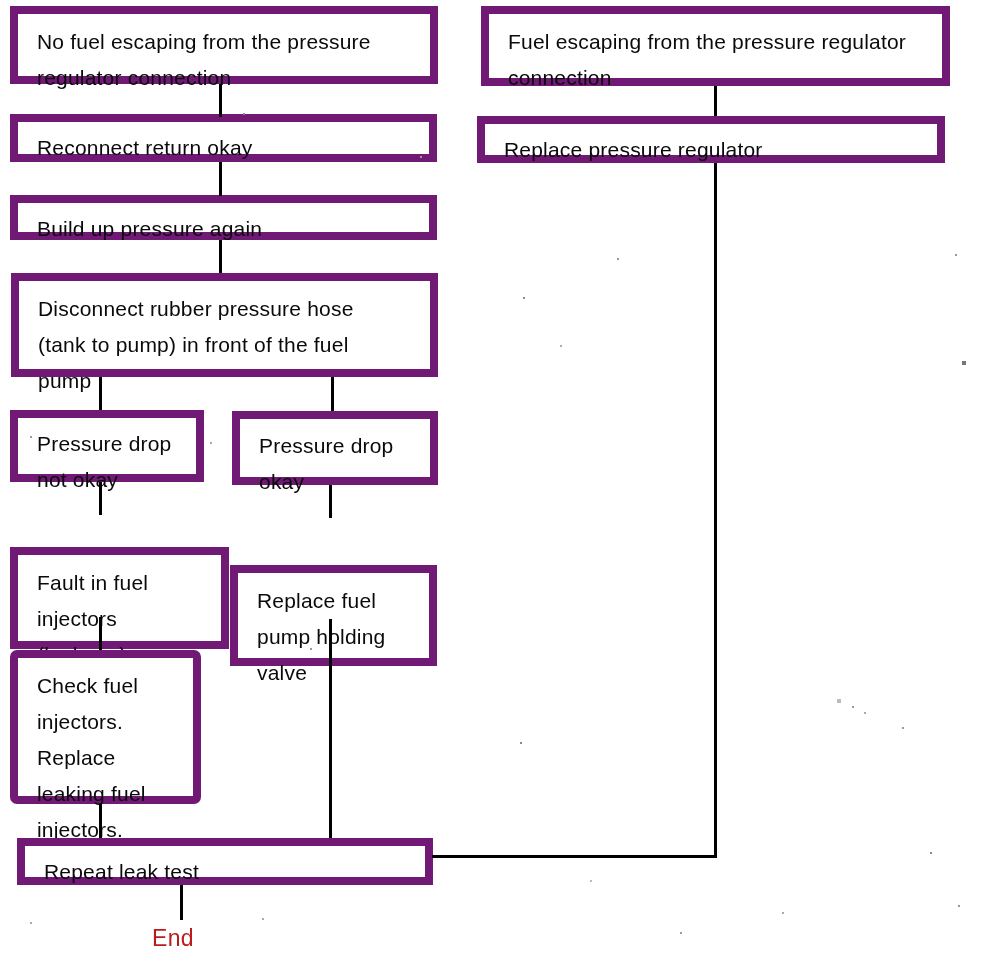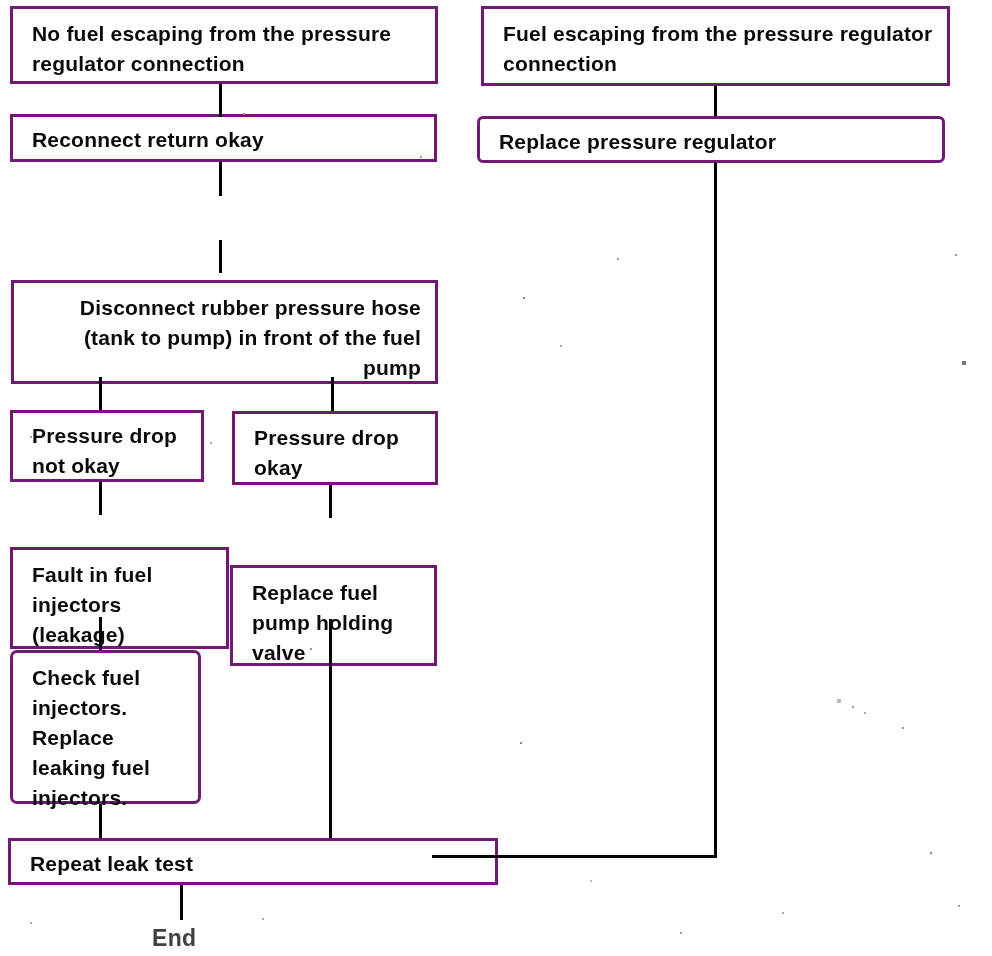--- a/index.html
+++ b/index.html
@@ -11,46 +11,46 @@
     position: relative;
     width: 992px;
     height: 956px;
     background: #ffffff;
     overflow: hidden;
     font-family: "Liberation Sans", sans-serif;
   }
   .box {
     position: absolute;
     box-sizing: border-box;
-    border: 3px solid #701a75;
+    border: 8px solid #701a75;
     background: #ffffff;
     color: #0a0a0a;
-    font-weight: 700;
+    font-weight: 400;
     font-size: 21px;
-    line-height: 30px;
+    line-height: 36px;
     letter-spacing: 0.2px;
     white-space: pre-line;
     padding: 10px 14px 8px 19px;
   }
   .vline {
     position: absolute;
     width: 3px;
     background: #000000;
   }
   .hline {
     position: absolute;
     height: 3px;
     background: #000000;
   }
   .end-label {
     position: absolute;
     left: 152px;
     top: 925px;
-    color: #404040;
-    font-weight: 700;
+    color: #b91c1c;
+    font-weight: 400;
     font-size: 23px;
     letter-spacing: 0.3px;
   }
   
   .speckle {
     position: absolute;
     left: 0; top: 0;
     width: 2px; height: 2px;
     background: transparent;
     box-shadow:
@@ -81,22 +81,23 @@
 </head>
 <body>
 
 <div class="page">
 
   <div class="box" style="left:10px; top:6px; width:428px; height:78px;">No fuel escaping from the pressure
 regulator connection</div>
 
   <div class="box" style="left:10px; top:114px; width:427px; height:48px; padding-top:8px;">Reconnect return okay</div>
 
+  <div class="box" style="left:10px; top:195px; width:427px; height:45px; padding-top:8px;">Build up pressure again</div>
 
-  <div class="box" style="left:11px; top:280px; width:427px; height:104px;text-align:right;">Disconnect rubber pressure hose
+  <div class="box" style="left:11px; top:273px; width:427px; height:104px;">Disconnect rubber pressure hose
 (tank to pump) in front of the fuel
 pump</div>
 
   <div class="box" style="left:10px; top:410px; width:194px; height:72px; padding-top:8px;">Pressure drop
 not okay</div>
 
   <div class="box" style="left:232px; top:411px; width:206px; height:74px; padding-top:9px;">Pressure drop
 okay</div>
 
   <div class="box" style="left:10px; top:520px; width:219px; height:102px;margin-top:27px;">Fault in fuel
@@ -106,26 +107,26 @@
   <div class="box" style="left:230px; top:518px; width:207px; height:101px;margin-top:47px;">Replace fuel
 pump holding
 valve</div>
 
   <div class="box" style="left:10px; top:650px; width:191px; height:154px;border-radius:7px;">Check fuel
 injectors.
 Replace
 leaking fuel
 injectors.</div>
 
-  <div class="box" style="left:8px; top:838px; width:490px; height:47px; padding-top:8px;">Repeat leak test</div>
+  <div class="box" style="left:17px; top:838px; width:416px; height:47px; padding-top:8px;">Repeat leak test</div>
 
   <div class="box" style="left:481px; top:6px; width:469px; height:80px;">Fuel escaping from the pressure regulator
 connection</div>
 
-  <div class="box" style="left:477px; top:116px; width:468px; height:47px; padding-top:8px;border-radius:6px;">Replace pressure regulator</div>
+  <div class="box" style="left:477px; top:116px; width:468px; height:47px; padding-top:8px;">Replace pressure regulator</div>
 
   <div class="vline" style="left:219px; top:84px;  height:33px;"></div>
   <div class="vline" style="left:219px; top:162px; height:34px;"></div>
   <div class="vline" style="left:219px; top:240px; height:33px;"></div>
   <div class="vline" style="left:99px;  top:377px; height:33px;"></div>
   <div class="vline" style="left:331px; top:377px; height:34px;"></div>
   <div class="vline" style="left:99px;  top:482px; height:33px;"></div>
   <div class="vline" style="left:329px; top:485px; height:33px;"></div>
   <div class="vline" style="left:99px;  top:617px; height:33px;"></div>
   <div class="vline" style="left:329px; top:619px; height:219px;"></div>

